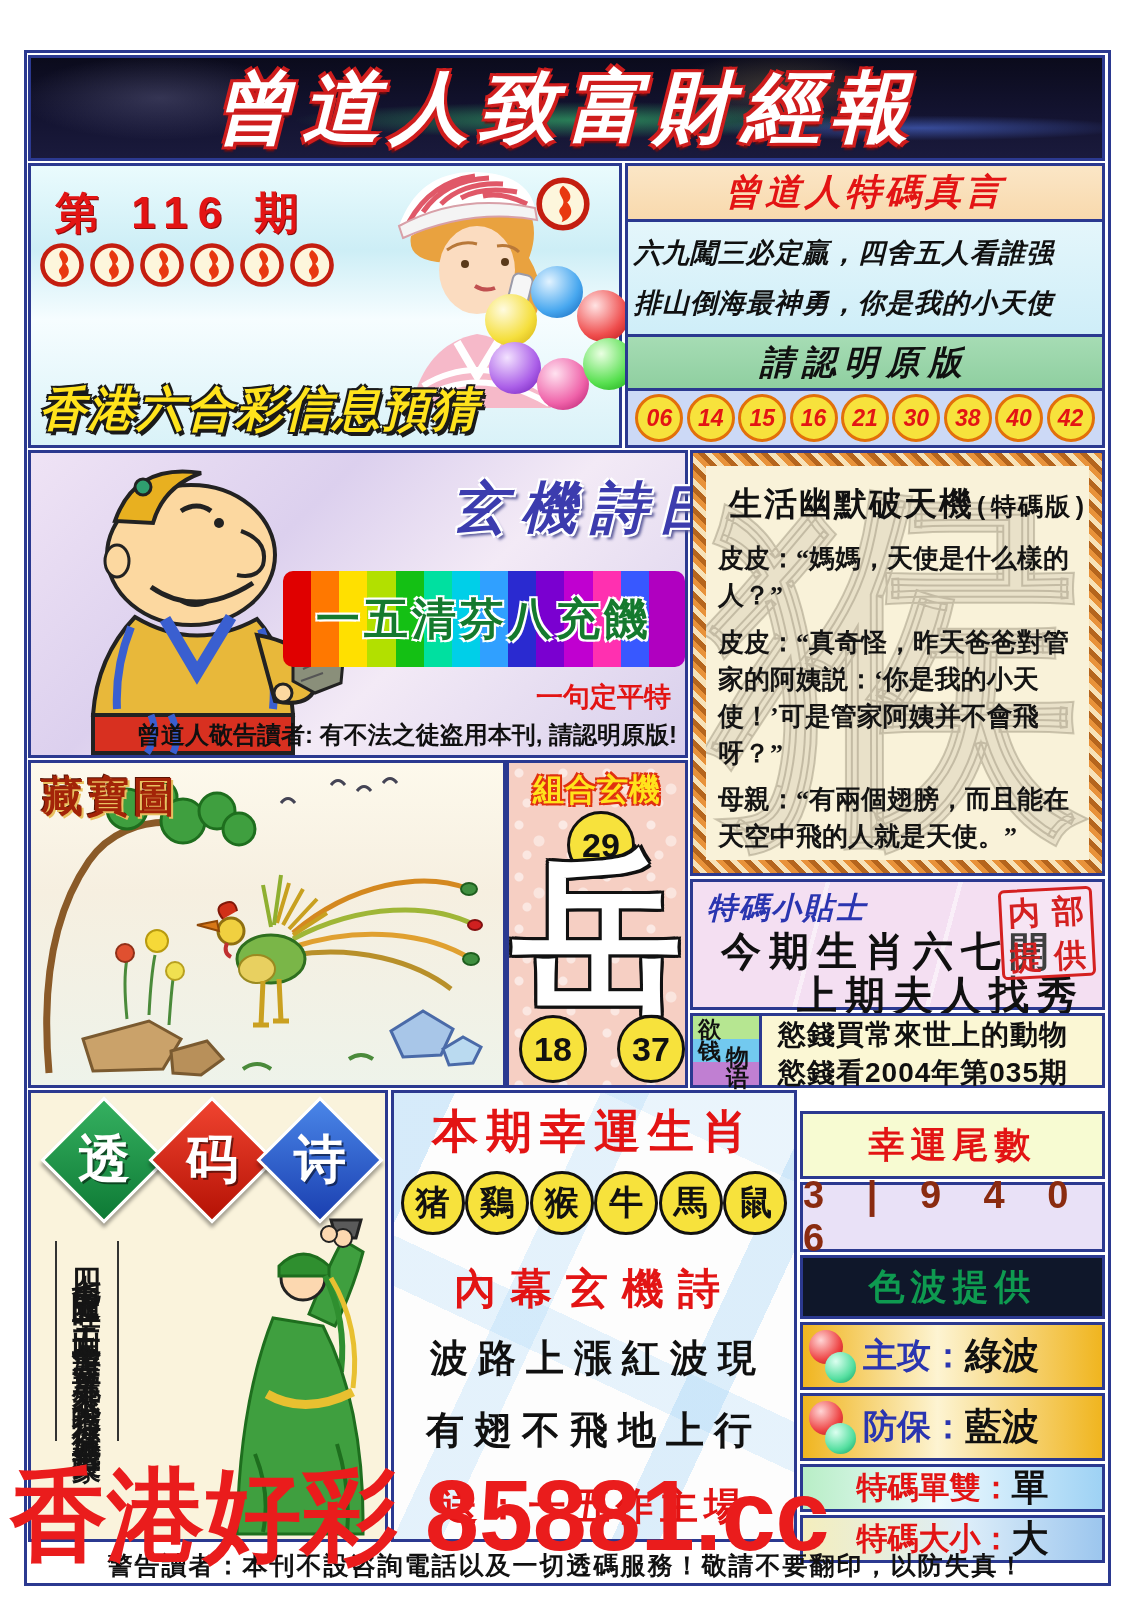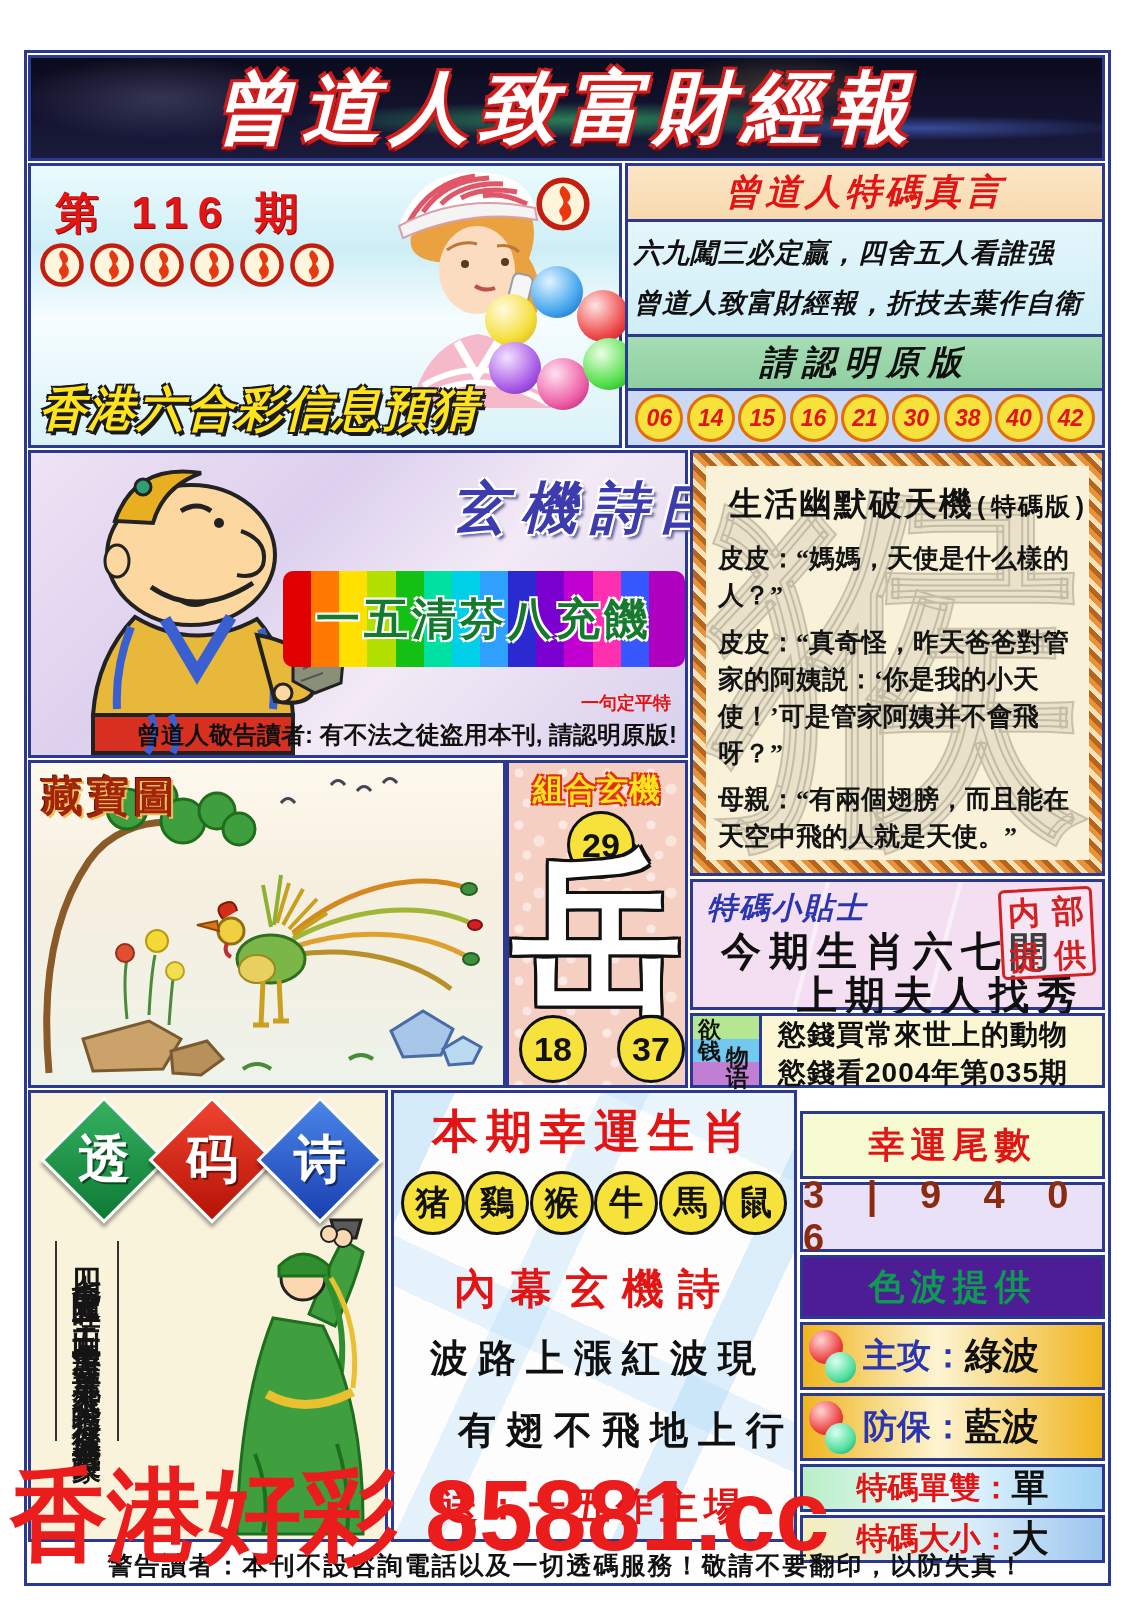--- a/index.html
+++ b/index.html
@@ -58,21 +58,21 @@
   .mystic-panel{left:28px;top:450px;width:660px;height:308px;
     background:linear-gradient(135deg,#efe3f5 0%,#dcd0ee 35%,#f3eaf6 60%,#d8cfec 100%);}
   .mystic-title{position:absolute;left:420px;top:18px;font-size:56px;font-weight:bold;font-style:italic;color:#3c3cae;letter-spacing:14px;white-space:nowrap;
     text-shadow:-2px -2px 0 #fff,2px -2px 0 #fff,-2px 2px 0 #fff,2px 2px 0 #fff,4px 4px 3px #5a5a9a;}
   .rainbow-bar{position:absolute;left:252px;top:118px;width:402px;height:96px;border-radius:10px;
     background:linear-gradient(90deg,#e00000 0 7%,#ff7800 7% 14%,#ffe000 14% 21%,#b2e000 21% 28%,#14c014 28% 35%,#00e0a0 35% 42%,#00cfe8 42% 49%,#30a0ff 49% 56%,#2a2ad0 56% 63%,#7a00d0 63% 70%,#c000d0 70% 77%,#ff30b0 77% 84%,#3858ff 84% 91%,#b000c0 91% 100%);
     display:flex;align-items:center;justify-content:center;}
   .rainbow-text{font-size:44px;font-weight:bold;color:#157a2e;letter-spacing:4px;white-space:nowrap;
     font-family:"Liberation Serif",serif;
     text-shadow:-2px -2px 0 #fff,2px -2px 0 #fff,-2px 2px 0 #fff,2px 2px 0 #fff;}
-  .one-line-tag{position:absolute;right:14px;bottom:40px;font-size:18px;font-weight:bold;color:#e31414;font-family:"Liberation Serif",serif;}
+  .one-line-tag{position:absolute;right:14px;bottom:40px;font-size:27px;font-weight:bold;color:#e31414;font-family:"Liberation Serif",serif;}
   .pirate-notice{position:absolute;right:8px;bottom:4px;font-size:24px;font-weight:bold;color:#101010;white-space:nowrap;}
   .oldman{position:absolute;left:0px;top:4px;width:420px;height:300px;}
 
   
   .humor-panel{left:690px;top:450px;width:415px;height:426px;background:#f9f2d9;}
   .humor-border{position:absolute;inset:0;border:13px solid #e8a04a;
     border-image:repeating-linear-gradient(45deg,#b5651d 0 5px,#f7e2b8 5px 10px,#e8923a 10px 15px) 13;}
   .humor-inner{position:absolute;inset:13px;background:#f9f2d9;overflow:hidden;}
   .humor-watermark{position:absolute;left:50%;top:52%;transform:translate(-50%,-50%);font-size:380px;font-weight:bold;
     font-family:"Liberation Serif",serif;color:rgba(160,152,130,0.18);-webkit-text-stroke:2px rgba(150,142,120,.45);}
@@ -139,28 +139,28 @@
 
   .lucky-panel{left:391px;top:1090px;width:406px;height:452px;background:#fdfdfd;
     background-image:linear-gradient(115deg,rgba(150,205,245,.38) 0 10%,transparent 10% 34%,rgba(170,215,248,.3) 34% 42%,transparent 42% 70%,rgba(150,205,245,.32) 70% 78%,transparent 78%),
       linear-gradient(205deg,rgba(190,225,250,.3) 0 14%,transparent 14% 52%,rgba(170,215,248,.28) 52% 60%,transparent 60%);}
   .lucky-title{position:absolute;left:0;top:8px;width:100%;text-align:center;font-size:46px;font-weight:bold;color:#e31414;letter-spacing:8px;white-space:nowrap;}
   .animal-row{position:absolute;left:0;top:78px;width:100%;display:flex;justify-content:space-evenly;padding:0 6px;box-sizing:border-box;}
   .animal-circle{width:58px;height:58px;border-radius:50%;background:#f7e23c;border:3px solid #111;
     display:flex;align-items:center;justify-content:center;font-size:34px;font-weight:bold;color:#111;font-family:"Liberation Serif",serif;}
   .inner-title{position:absolute;left:0;top:168px;width:100%;text-align:center;font-size:42px;font-weight:bold;color:#e31414;letter-spacing:14px;white-space:nowrap;}
   .lucky-verse1{position:absolute;left:4px;top:240px;width:100%;text-align:center;font-size:38px;font-weight:bold;color:#101010;letter-spacing:10px;white-space:nowrap;}
-  .lucky-verse2{position:absolute;left:0;top:312px;width:100%;text-align:center;font-size:38px;font-weight:bold;color:#101010;letter-spacing:10px;white-space:nowrap;padding-left:32px;}
+  .lucky-verse2{position:absolute;left:0;top:312px;width:100%;text-align:center;font-size:38px;font-weight:bold;color:#101010;letter-spacing:10px;white-space:nowrap;}
   .lucky-gift{position:absolute;left:0;top:388px;width:100%;text-align:center;font-size:38px;font-weight:bold;color:#e31414;letter-spacing:6px;white-space:nowrap;}
 
   .rightcol{position:absolute;left:800px;top:1090px;width:305px;height:452px;display:flex;flex-direction:column;gap:3px;margin-top:21px;}
   .rc-row{border:3px solid #2b3990;box-sizing:border-box;display:flex;align-items:center;justify-content:center;}
   .rc-tail{height:68px;background:#f7fbd2;font-size:36px;font-weight:bold;color:#e31414;letter-spacing:6px;}
   .rc-nums{height:70px;background:#e9e1f7;font-size:38px;font-weight:bold;color:#8a2b10;letter-spacing:16px;}
-  .rc-wave{height:64px;background:#4c1d95;font-size:36px;font-weight:bold;color:#0e9a50;letter-spacing:6px;}
+  .rc-wave{height:64px;background:#0f172a;font-size:36px;font-weight:bold;color:#0e9a50;letter-spacing:6px;}
   .rc-gold{height:68px;background:linear-gradient(90deg,#f0b51f,#fdf4d2 45%,#f0b51f);justify-content:flex-start;padding-left:6px;}
   .rc-oe{height:48px;background:linear-gradient(90deg,#b8eec6,#eefaff 45%,#9ed2f4);}
   .rc-sz{height:48px;background:linear-gradient(90deg,#f4eebd,#dcedf9 55%,#9cc6ee);}
   .rc-label-blue{font-size:34px;font-weight:bold;color:#2a35b0;}
   .rc-label-red{font-size:31px;font-weight:bold;color:#e31414;}
   .rc-value{font-size:37px;font-weight:bold;color:#101010;font-family:"Liberation Serif",serif;}
   .ballpair{position:relative;width:52px;height:56px;flex:none;margin-right:2px;}
   .bp-red{position:absolute;left:0;top:2px;width:34px;height:34px;border-radius:50%;
     background:radial-gradient(circle at 35% 30%,#ffd5d5,#ee4545 60%,#a80f0f);}
   .bp-green{position:absolute;left:16px;top:24px;width:31px;height:31px;border-radius:50%;
@@ -238,21 +238,21 @@
       <div class="ball b-pink"></div>
       <div class="ball b-green"></div>
     </div>
     <div class="lottery-title">香港六合彩信息預猜</div>
   </div>
 
   <div class="panel motto-panel">
     <div class="motto-header">曾道人特碼真言</div>
     <div class="motto-verse">
       <div>六九闖三必定贏，四舍五人看誰强</div>
-      <div>曾道人致富財經報，折技去葉作自衛</div>
+      <div>排山倒海最神勇，你是我的小天使</div>
     </div>
     <div class="motto-numbers-header">請認明原版</div>
     <div class="motto-numbers">
       <span class="num-circle">06</span>
       <span class="num-circle">14</span>
       <span class="num-circle">15</span>
       <span class="num-circle">16</span>
       <span class="num-circle">21</span>
       <span class="num-circle">30</span>
       <span class="num-circle">38</span>

